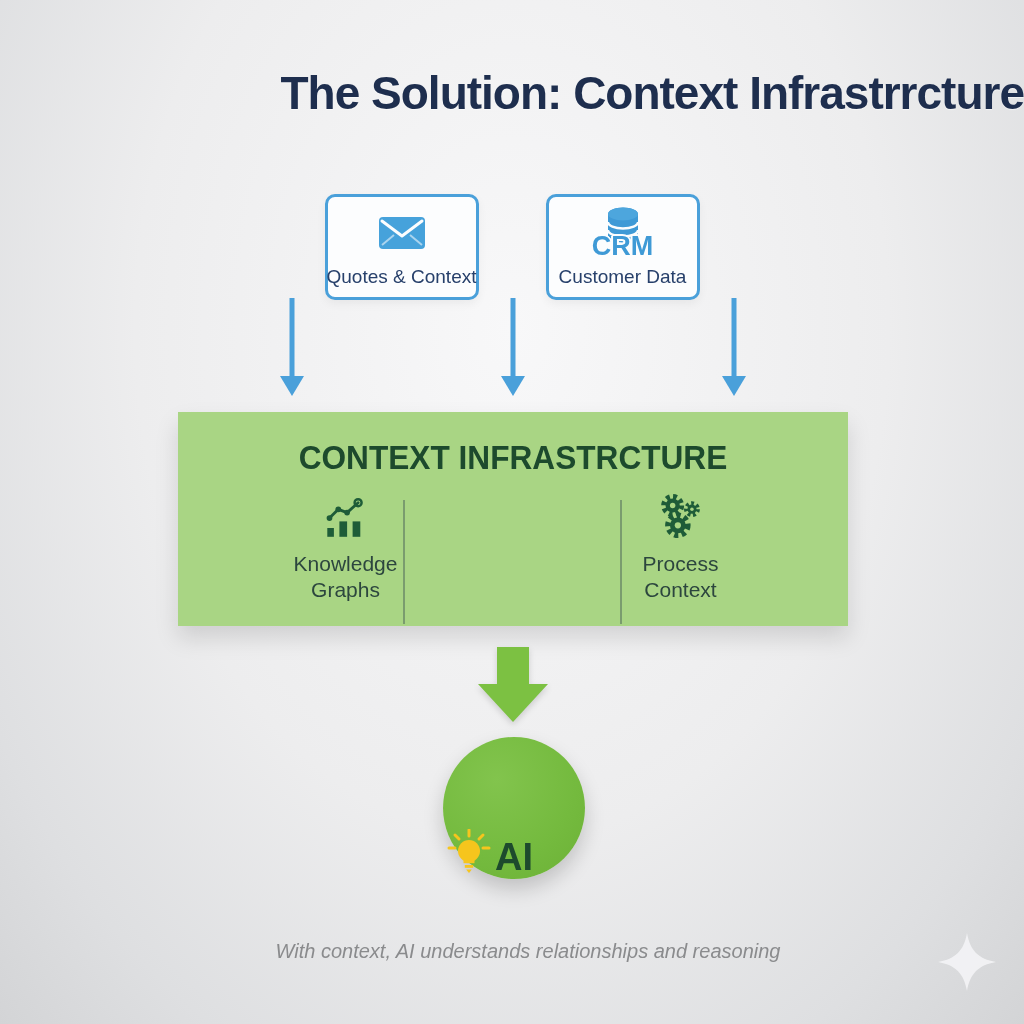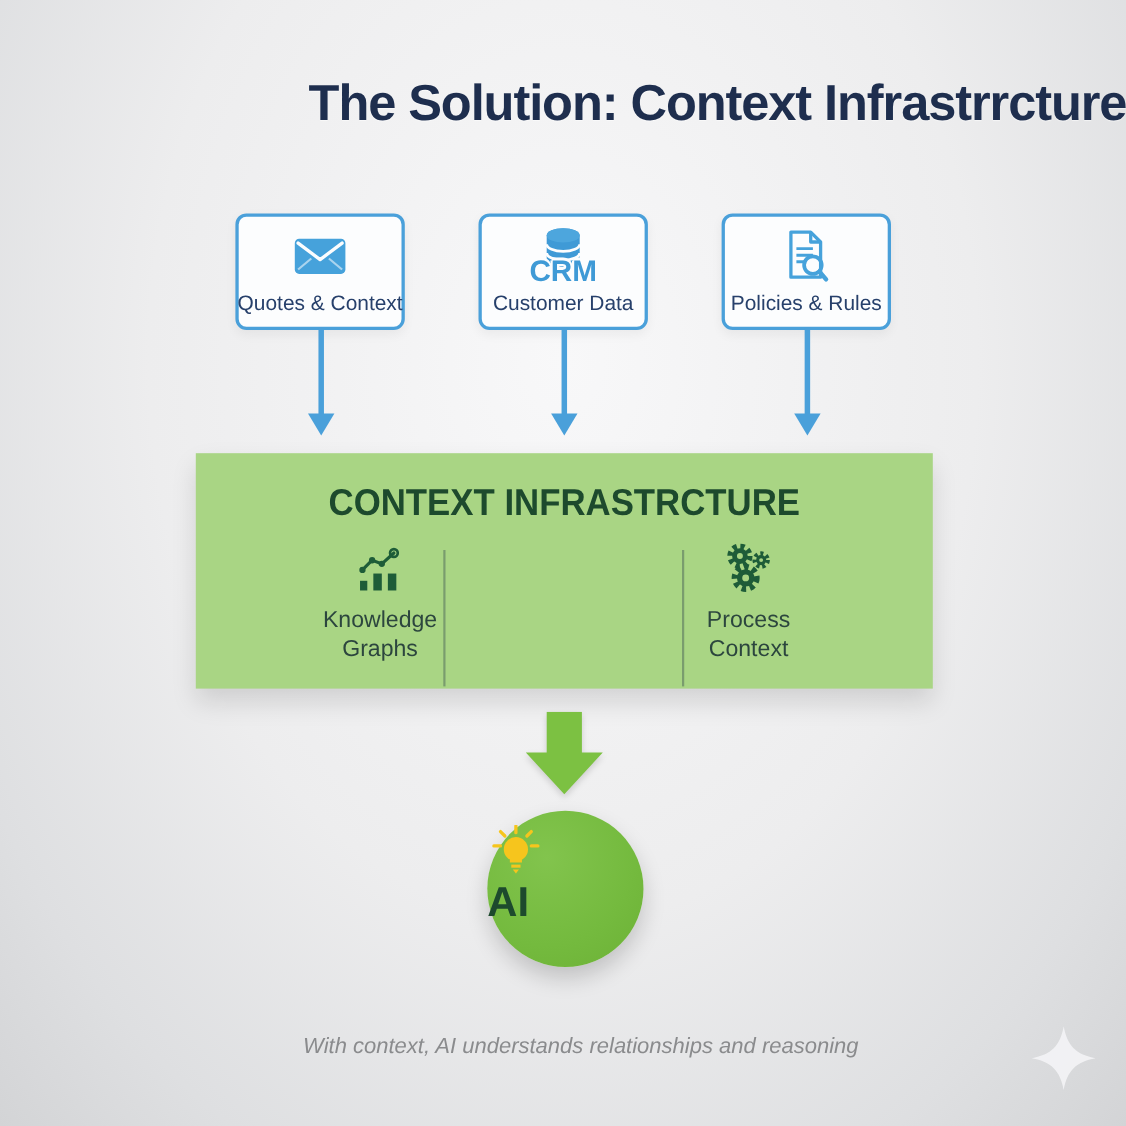--- a/index.html
+++ b/index.html
@@ -46,21 +46,21 @@
   .infra-item .icon-area{height:56px;}
   .infra-label{font-size:21px;color:#2c463e;text-align:center;line-height:1.25;width:150px;margin-top:6px;}
   .divider{position:absolute;top:88px;width:2px;height:124px;background:rgba(75,100,88,.5);}
   .divider-1{left:225px;} .divider-2{left:442px;}
   
   .big-arrow{position:absolute;left:473px;top:647px;filter:drop-shadow(0 3px 3px rgba(0,0,0,.15));}
   
   .ai-circle{
     position:absolute;left:443px;top:737px;width:142px;height:142px;border-radius:50%;
     background:radial-gradient(circle at 38% 30%, #82c44d 0%, #74ba3e 60%, #6cb136 100%);
-    display:flex;flex-direction:column;align-items:flex-start;
+    display:flex;flex-direction:row;align-items:flex-end;
     box-shadow:0 10px 20px rgba(0,0,0,.18);
   }
   .ai-circle svg{margin-top:13px;}
   .ai-label{font-size:38px;font-weight:bold;color:#1d4a2d;margin-top:0px;}
   
   .caption{
     position:absolute;top:940px;left:16px;width:100%;text-align:center;
     font-size:20px;font-style:italic;color:#8a8b8d;
   }
   .sparkle{position:absolute;left:938px;top:933px;}
@@ -92,34 +92,20 @@
           <path d="M7 8 c0,-3.6 6.7,-6.5 15,-6.5 s15,2.9 15,6.5 v22 c0,3.6 -6.7,6.5 -15,6.5 s-15,-2.9 -15,-6.5 z" fill="#3f9ad6"></path>
           <ellipse cx="22" cy="8" rx="15" ry="6.5" fill="#4da6dd"></ellipse>
           <path d="M7 16 a15 6.5 0 0 0 30 0" fill="none" stroke="#fcfdfe" stroke-width="2.4"></path>
           <path d="M7 24 a15 6.5 0 0 0 30 0" fill="none" stroke="#fcfdfe" stroke-width="2.4"></path>
         </svg>
         <span class="crm-badge">CRM</span>
       </div>
       <div class="source-label">Customer Data</div>
     </div>
 
-    <div class="source-box">
-      <div class="icon-area">
-        <svg width="44" height="50" viewBox="0 0 44 50">
-          <path d="M8 3 h18 l9 9 v32 h-27 z" fill="none" stroke="#46a2db" stroke-width="3" stroke-linejoin="round"></path>
-          <path d="M26 3 v9 h9" fill="none" stroke="#46a2db" stroke-width="3" stroke-linejoin="round"></path>
-          <line x1="13" y1="18" x2="28" y2="18" stroke="#46a2db" stroke-width="2.6"></line>
-          <line x1="13" y1="24" x2="28" y2="24" stroke="#46a2db" stroke-width="2.6"></line>
-          <line x1="13" y1="30" x2="21" y2="30" stroke="#46a2db" stroke-width="2.6"></line>
-          <circle cx="28" cy="33" r="8" fill="none" stroke="#46a2db" stroke-width="3.4"></circle>
-          <line x1="34" y1="39" x2="40" y2="46" stroke="#46a2db" stroke-width="4" stroke-linecap="round"></line>
-        </svg>
-      </div>
-      <div class="source-label">Policies &amp; Rules</div>
-    </div>
   </div>
 
   <svg class="blue-arrow" style="left:278px" width="28" height="100">
     <rect x="11.5" y="0" width="5" height="80" fill="#4aa0da"></rect>
     <polygon points="2,78 26,78 14,98" fill="#4aa0da"></polygon>
   </svg>
   <svg class="blue-arrow" style="left:499px" width="28" height="100">
     <rect x="11.5" y="0" width="5" height="80" fill="#4aa0da"></rect>
     <polygon points="2,78 26,78 14,98" fill="#4aa0da"></polygon>
   </svg>

